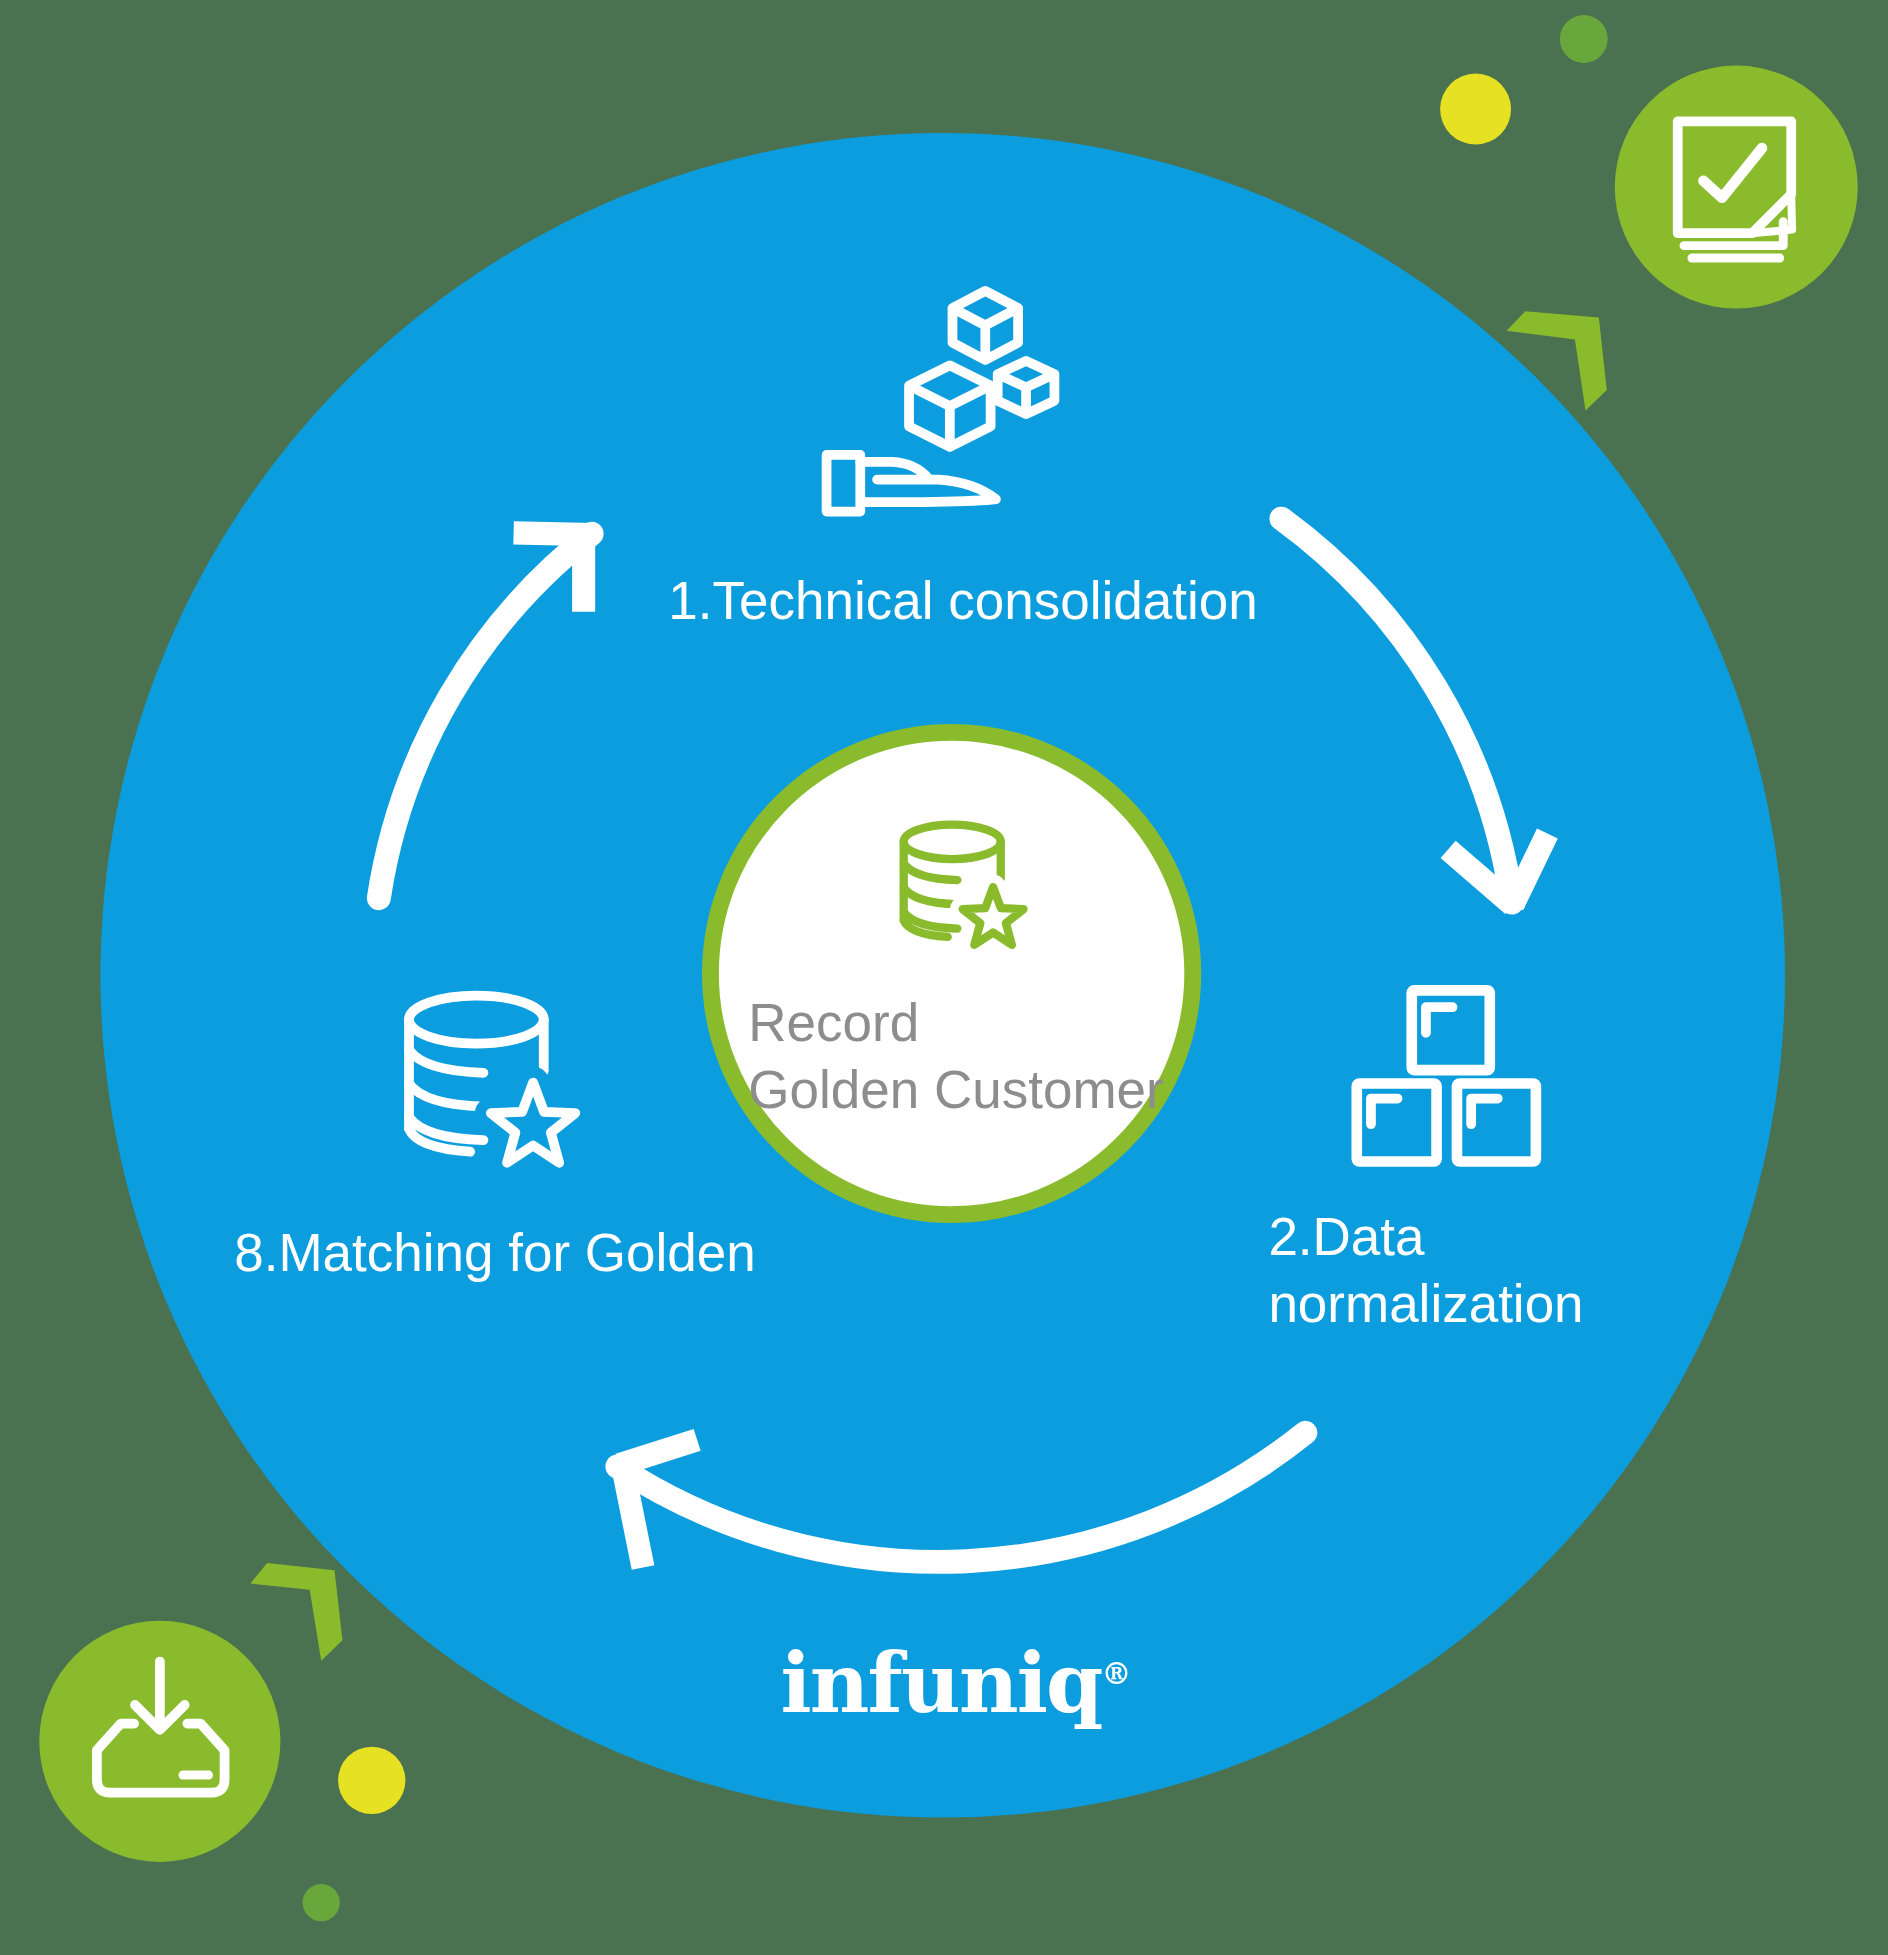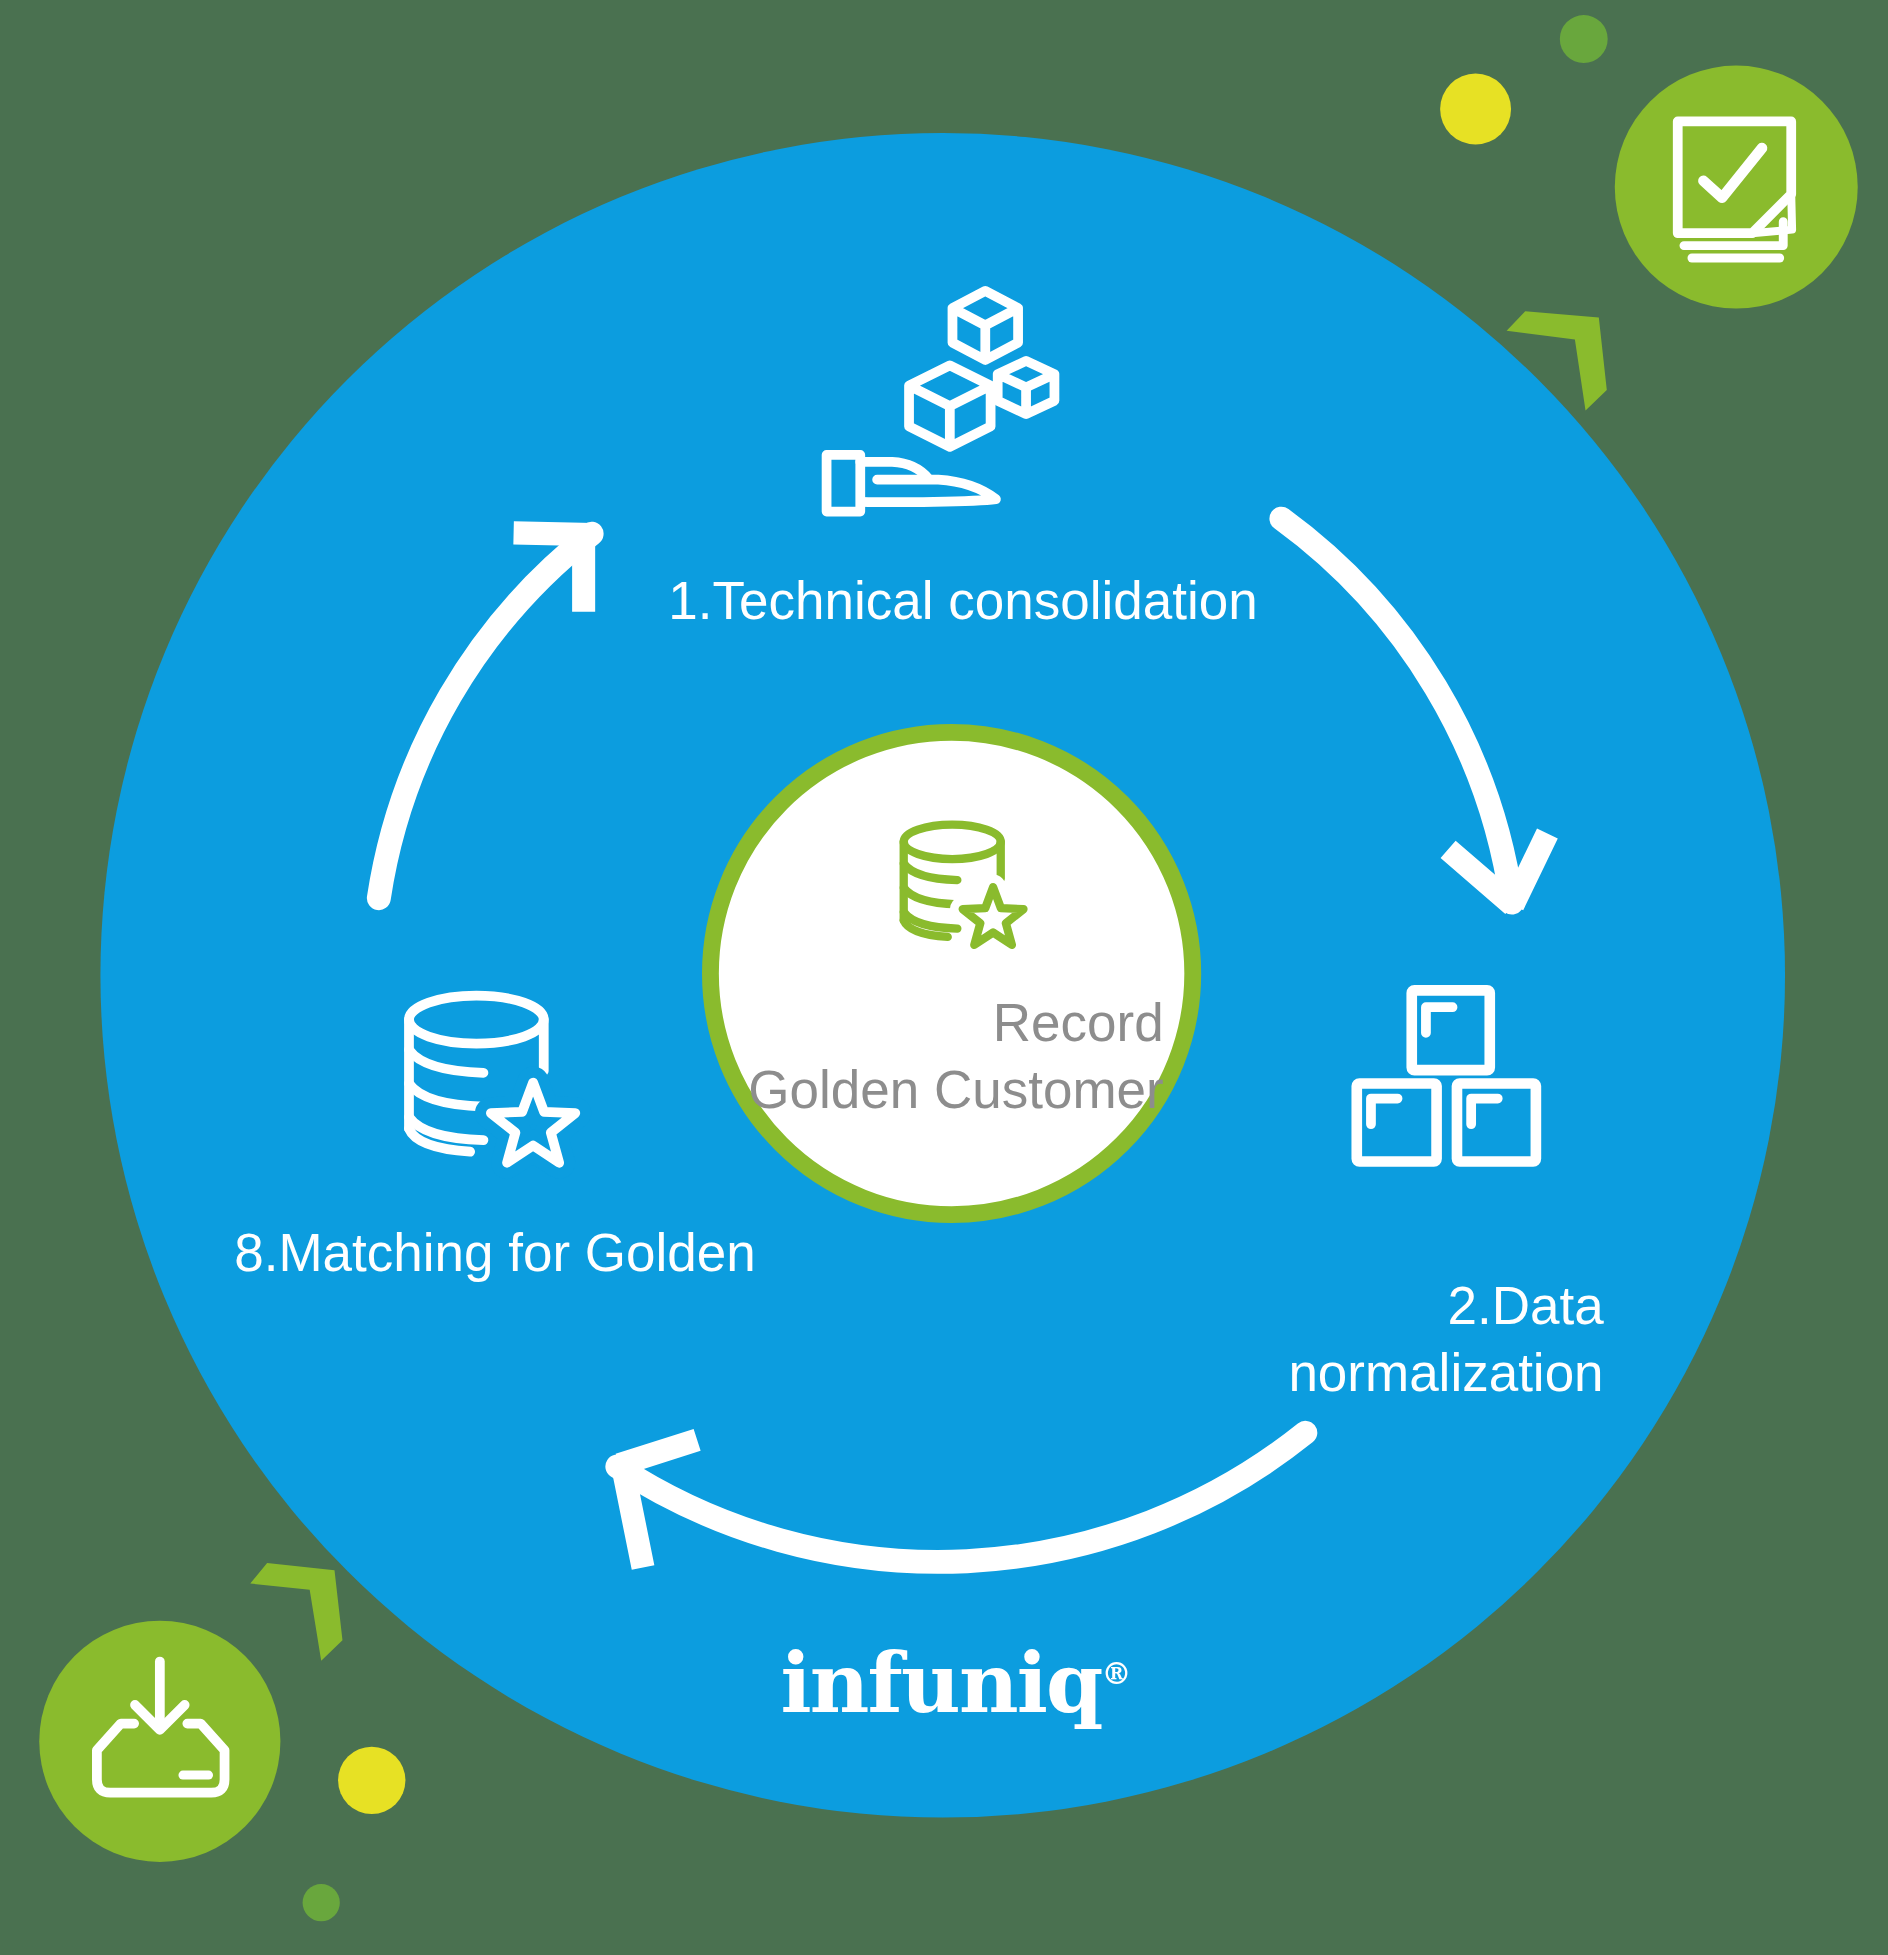--- a/index.html
+++ b/index.html
@@ -4,21 +4,21 @@
 <style>
   :root {
     --background:#4A7150; --blue:#0C9DDF; --lime:#8ABB2D; --lime_dark:#69A73D;
     --yellow:#E7E124; --white:#FFFFFF; --text_gray:#8D8D8D;
   }
   html,body { margin:0; padding:0; }
   body { background:var(--background); font-family:"Liberation Sans", sans-serif; }
   #stage { position:relative; width:1889px; height:1955px; overflow:hidden; background:var(--background); }
   #scene { position:absolute; left:0; top:0; width:1889px; height:1955px; }
   .label {
-    position:absolute; transform:translateX(-50%); text-align:right;
+    position:absolute; transform:translateX(-50%); text-align:left;
     color:var(--white); font-size:53px; line-height:67px; white-space:nowrap;
     letter-spacing:0px;
   }
   .label-center { color:var(--text_gray); }
   .logo {
     position:absolute; transform:translateX(-50%);
     color:var(--white); font-family:"DejaVu Serif", serif; font-weight:bold;
     font-size:82px; line-height:82px; letter-spacing:-1.8px; white-space:nowrap;
   }
   .logo sup { font-size:30px; letter-spacing:0; vertical-align:super; line-height:0; }
@@ -116,21 +116,21 @@
         <path d="M180,1874 V1938" stroke-width="11"></path>
         <path d="M152,1923 L180,1951 L208,1923" stroke-width="11"></path>
         <path d="M151,1944 H136 L109,1974 V2007 Q109,2022 124,2022 H238 Q253,2022 253,2007 V1974 L226,1944 H211" stroke-width="11"></path>
         <path d="M206,2002 H235" stroke-width="10"></path>
       </g>
     </g>
   </svg>
 
   <div class="label" style="left:963px; top:567px;">1.Technical consolidation</div>
 
-  <div class="label" style="left:1426px; top:1272px;margin-left:20px;">
+  <div class="label" style="left:1426px; top:1203px;">
     <div>2.Data</div>
     <div>normalization</div>
   </div>
 
   <div class="label" style="left:495px; top:1219px;">
     <div>8.Matching for Golden</div>
   </div>
 
   <div class="label label-center" style="left:956px; top:989px;">
     <div>Record</div>

